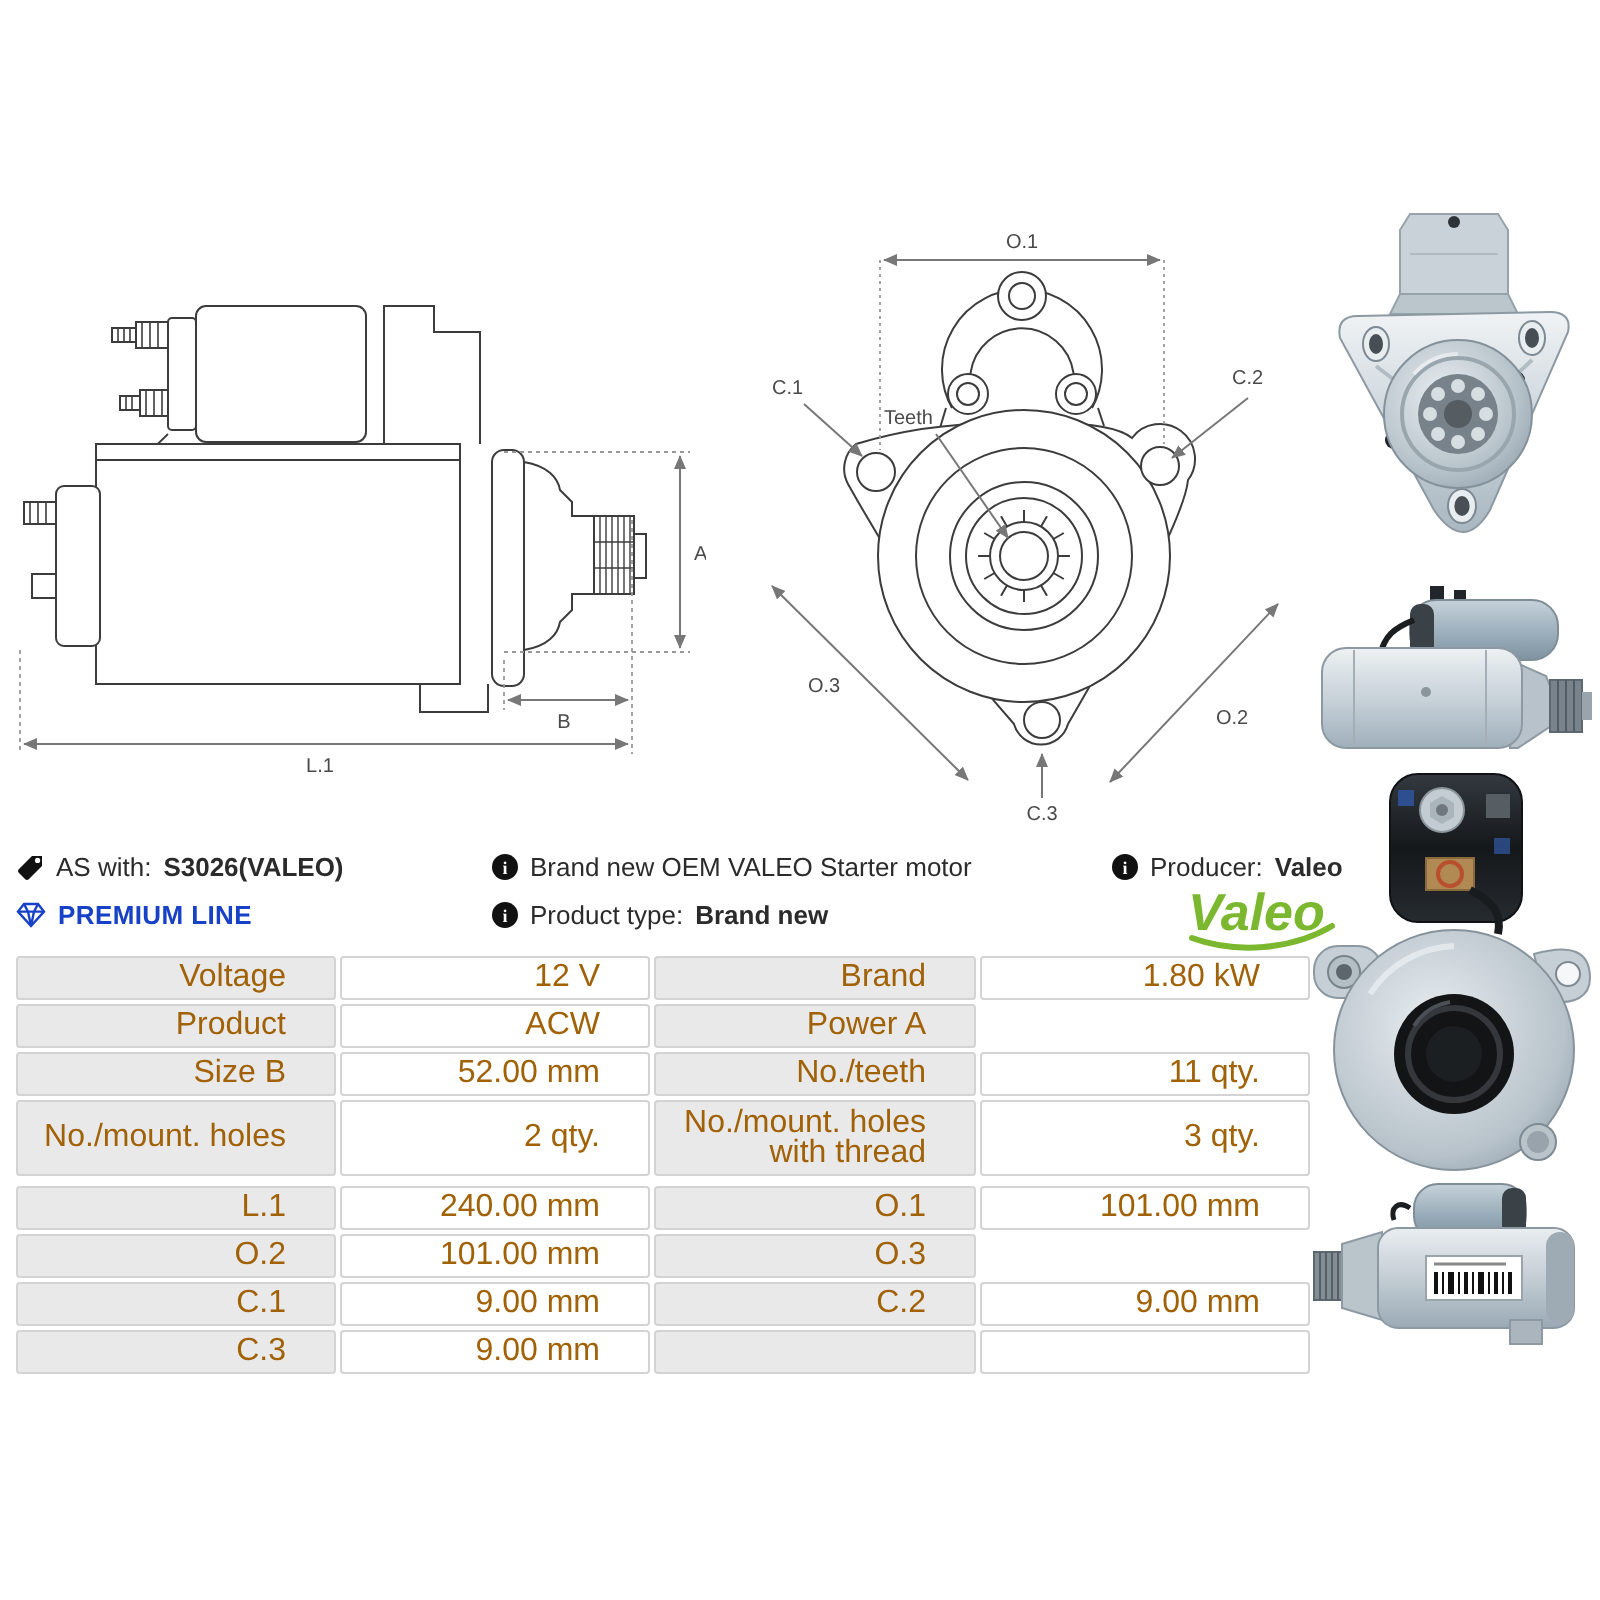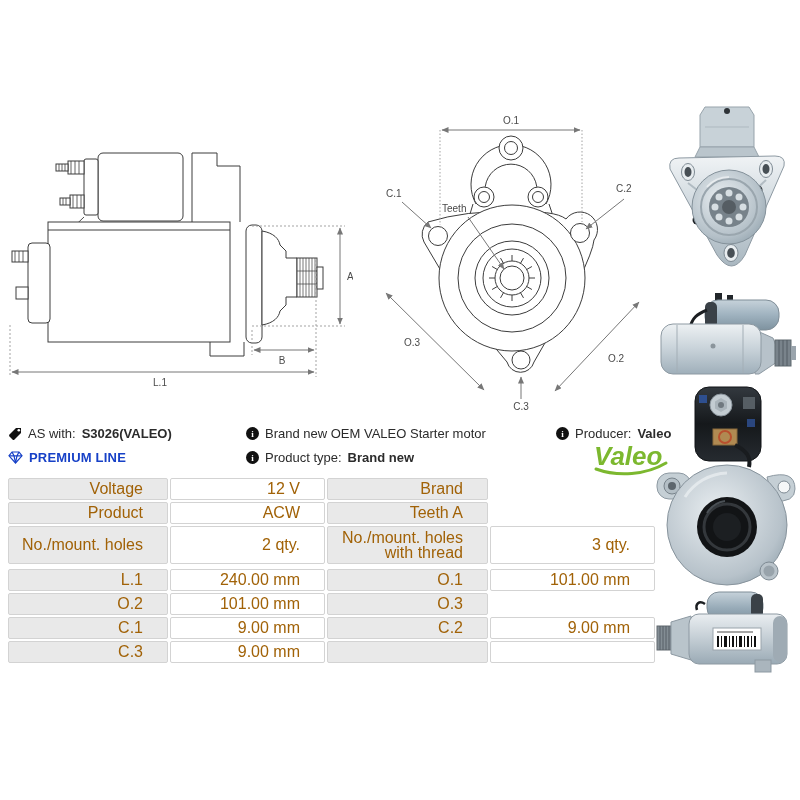--- a/index.html
+++ b/index.html
@@ -360,25 +360,32 @@
   <svg class="abs" style="left:588px;top:438px;" width="84" height="40" viewBox="0 0 84 40">
     <text x="6" y="27" font-size="26" font-style="italic" font-weight="bold" fill="#7cb82f">Valeo</text>
     <path d="M8,31 C30,39 58,37 78,25" fill="none" stroke="#7cb82f" stroke-width="3" stroke-linecap="round"></path>
   </svg>
 
   <div class="spec">
     <div class="srow h22">
       <div class="cell lab c1">Voltage</div>
       <div class="cell val c2">12 V</div>
       <div class="cell lab c3">Brand</div>
+      <div class="cell val c4">1.80 kW</div>
     </div>
     <div class="srow h22">
       <div class="cell lab c1">Product</div>
       <div class="cell val c2">ACW</div>
-      <div class="cell lab c3">Teeth A</div>
+      <div class="cell lab c3">Power A</div>
+    </div>
+    <div class="srow h22">
+      <div class="cell lab c1">Size B</div>
+      <div class="cell val c2">52.00 mm</div>
+      <div class="cell lab c3">No./teeth</div>
+      <div class="cell val c4">11 qty.</div>
     </div>
     <div class="srow h38">
       <div class="cell lab c1">No./mount. holes</div>
       <div class="cell val c2">2 qty.</div>
       <div class="cell lab c3">No./mount. holes with thread</div>
       <div class="cell val c4">3 qty.</div>
     </div>
 
     <div class="srow h22 sec2">
       <div class="cell lab c1">L.1</div>

